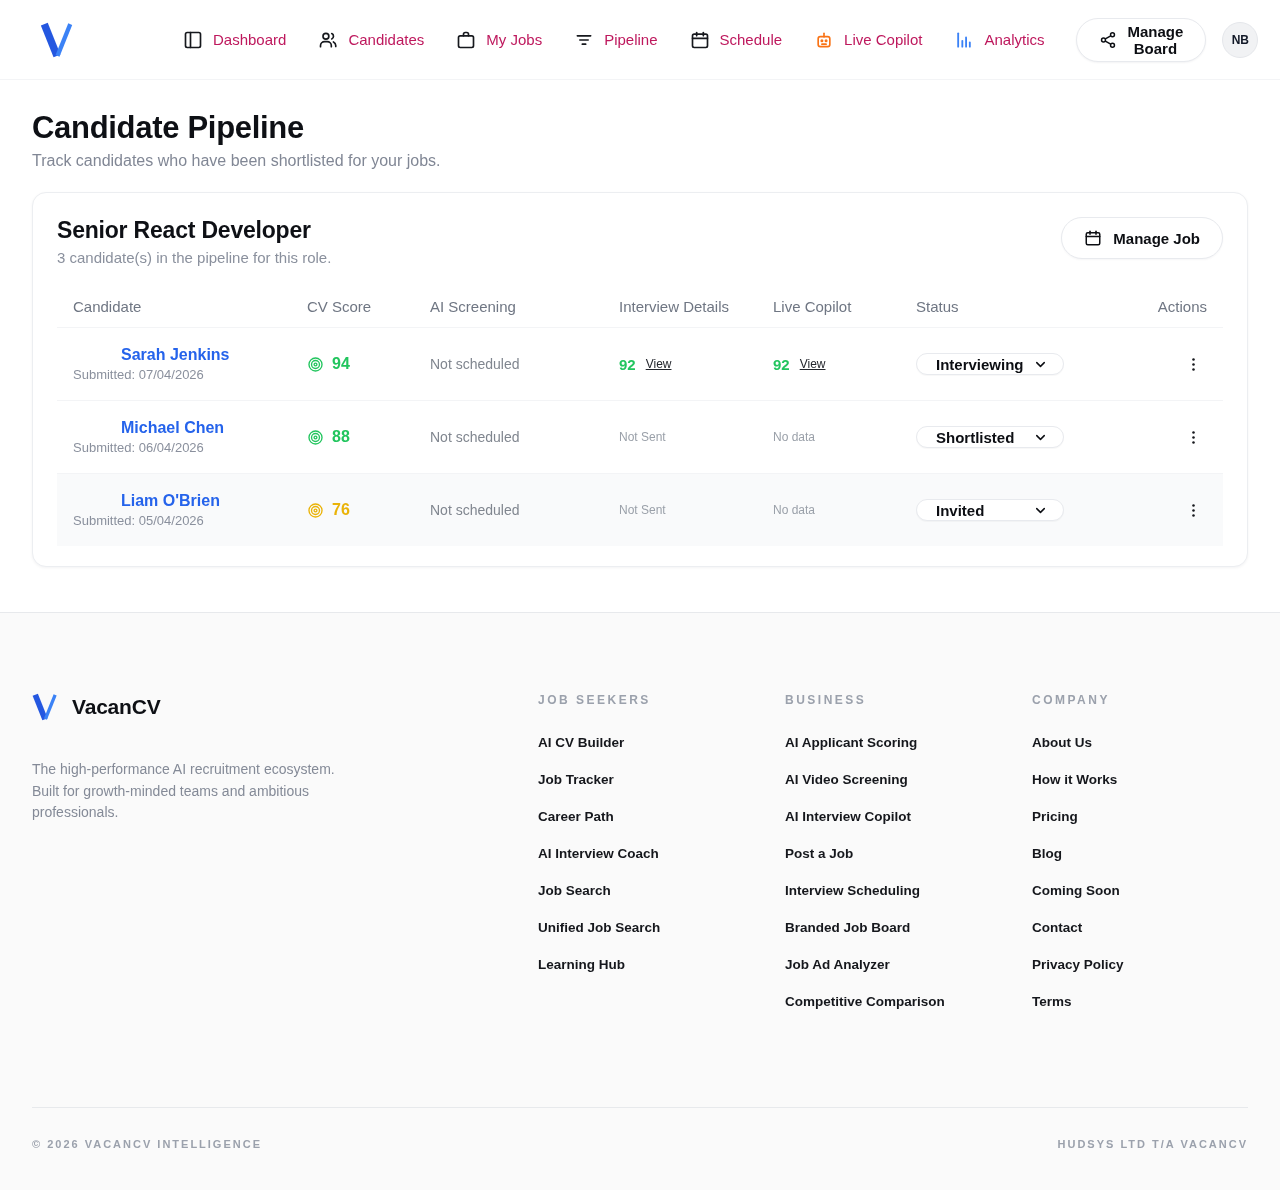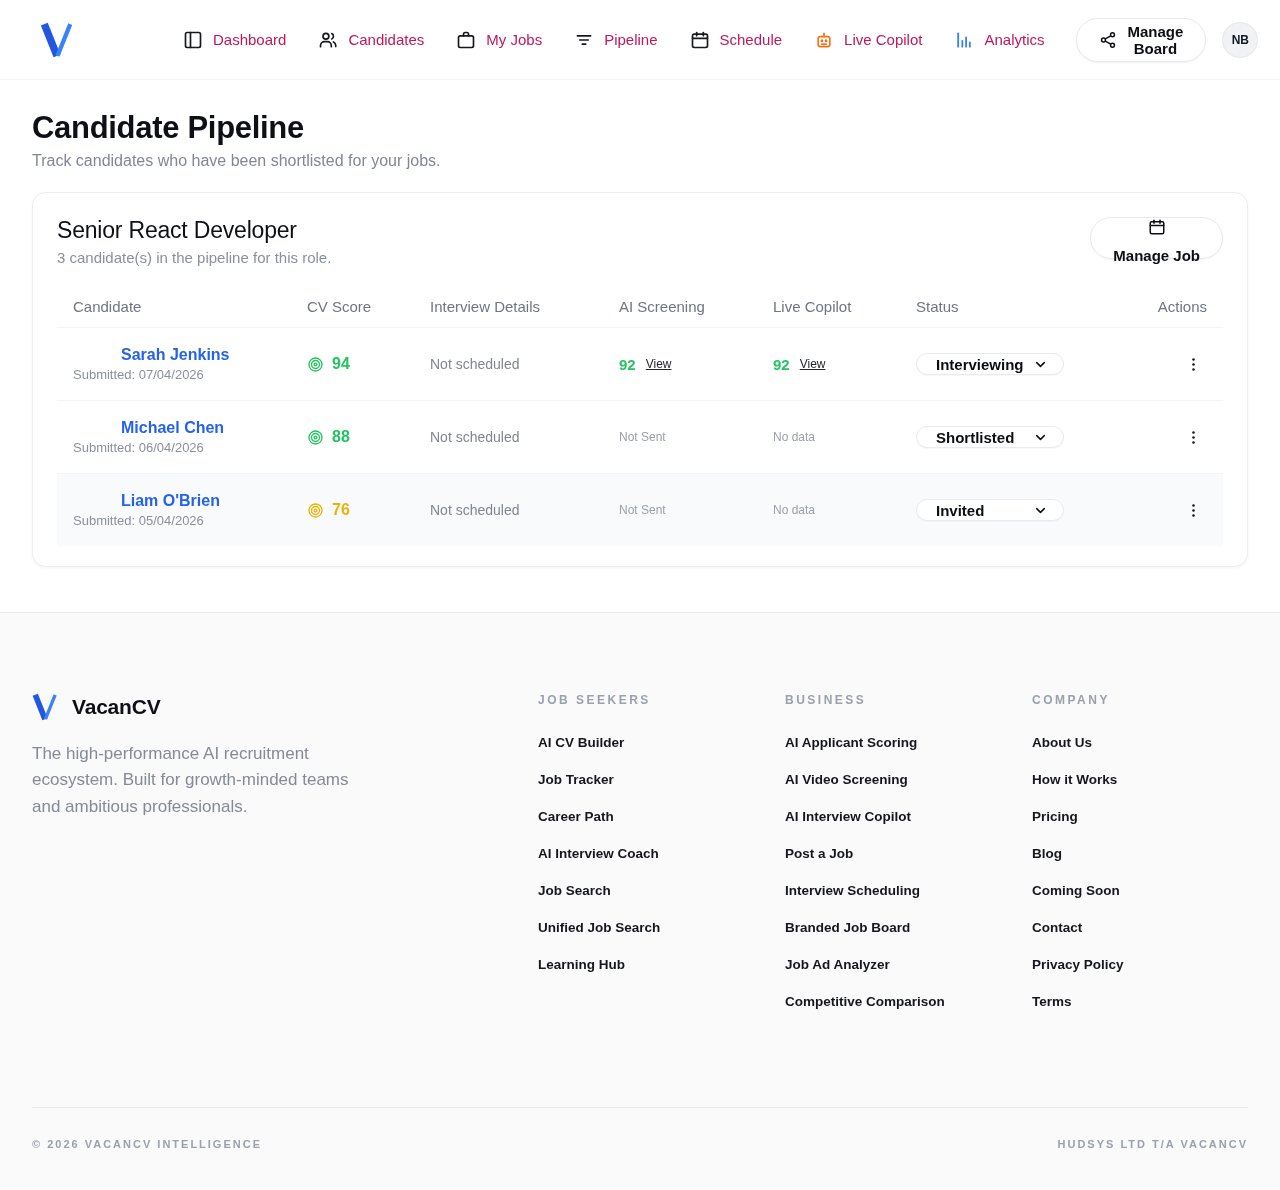--- a/index.html
+++ b/index.html
@@ -16,23 +16,23 @@
   .btn-manage-board { display:flex; align-items:center; gap:11px; height:44px; padding:0 22px; background:#fff; border:1px solid #e8eaee; border-radius:22px; font-size:15px; font-weight:700; color:#0c0e13; box-shadow:0 1px 2px rgba(16,24,40,.05); cursor:pointer; }
   .avatar { width:36px; height:36px; margin-left:16px; border-radius:50%; background:#f1f2f4; border:1px solid #e5e7eb; display:flex; align-items:center; justify-content:center; font-size:12px; font-weight:700; color:#111827; flex:none; }
 
   
   .main { flex:1; padding:0 32px 32px; }
   .page-title { margin-top:30px; font-size:31px; font-weight:800; letter-spacing:-.3px; color:#0e1015; }
   .page-subtitle { margin-top:6px; font-size:16px; color:#818795; }
 
   .card { margin-top:22px; background:#fff; border:1px solid #eceef1; border-radius:14px; box-shadow:0 1px 3px rgba(16,24,40,.05); padding:24px 24px 20px; }
   .card-head { display:flex; align-items:flex-start; justify-content:space-between; }
-  .job-title { font-size:23px; font-weight:400; color:#0e1015; letter-spacing:-.2px; }
+  .job-title { font-size:23px; font-weight:700; color:#0e1015; letter-spacing:-.2px; }
   .job-subtitle { margin-top:5px; font-size:15px; color:#8a909d; }
-  .btn-manage-job { display:flex; align-items:center; gap:11px; height:42px; padding:0 22px; background:#fff; border:1px solid #e8eaee; border-radius:21px; font-size:15px; font-weight:600; color:#0c0e13; box-shadow:0 1px 2px rgba(16,24,40,.04); cursor:pointer;flex-direction:column; }
+  .btn-manage-job { display:flex; align-items:center; gap:11px; height:42px; padding:0 22px; background:#fff; border:1px solid #e8eaee; border-radius:21px; font-size:15px; font-weight:600; color:#0c0e13; box-shadow:0 1px 2px rgba(16,24,40,.04); cursor:pointer; }
   .btn-manage-job svg { width:18px; height:18px; }
 
   .table { margin-top:20px; }
   .trow { display:grid; grid-template-columns:234px 123px 189px 154px 143px 201px 1fr; align-items:center; }
   .trow.head { color:#6f7683; font-size:15px; font-weight:500; }
   .trow.head > div { padding:12px 16px; }
   .trow.body { border-top:1px solid #f3f4f6; min-height:73px; }
   .trow.body > div { padding:14px 16px; }
   .trow.body.alt { background:#f9fafb; }
   .th-right, .td-right { text-align:right; }
@@ -55,21 +55,21 @@
   .kebab { display:flex; justify-content:flex-end; padding-right:28px; }
   .kebab-btn { width:28px; height:28px; border:none; background:transparent; display:flex; align-items:center; justify-content:center; cursor:pointer; }
   .kebab-btn svg { width:17px; height:17px; }
 
   
   .footer { background:#fafafa; border-top:1px solid #e7e9ec; padding:80px 32px 40px; }
   .footer-grid { display:grid; grid-template-columns:506px 247px 247px 1fr; align-items:start; }
   .fbrand { display:flex; align-items:center; gap:14px; }
   .fbrand .logo-v { width:26px; height:28px; }
   .fbrand-name { font-size:21px; font-weight:800; color:#0e1015; letter-spacing:-.2px; }
-  .fdesc { margin-top:20px; width:330px; font-size:17px; line-height:1.55; color:#848a97; }
+  .fdesc { margin-top:38px; width:330px; font-size:14px; line-height:1.55; color:#848a97; }
   .fcol-head { font-size:12px; font-weight:700; letter-spacing:2.5px; color:#9ba1ac; margin-bottom:26px; }
   .fcol ul { list-style:none; }
   .fcol li { margin-bottom:19px; }
   .flink { font-size:13.5px; font-weight:700; color:#15171c; text-decoration:none; cursor:pointer; }
   .footer-bottom { margin-top:78px; border-top:1px solid #e7e9ec; padding-top:30px; display:flex; justify-content:space-between; }
   .fb-text { font-size:11px; font-weight:700; letter-spacing:2px; color:#9ba1ac; }
 </style>
 </head>
 <body>
 
@@ -195,22 +195,22 @@
             </svg>
         </span>
         <span>Manage Job</span>
       </button>
     </div>
 
     <div class="table">
       <div class="trow head">
         <div>Candidate</div>
         <div>CV Score</div>
+        <div>AI Screening</div>
         <div>Interview Details</div>
-        <div>AI Screening</div>
         <div>Live Copilot</div>
         <div>Status</div>
         <div class="th-right">Actions</div>
       </div>
 
       <div class="trow body">
         <div>
           <a class="cand-name">Sarah Jenkins</a>
           <div class="cand-sub">Submitted: 07/04/2026</div>
         </div>

